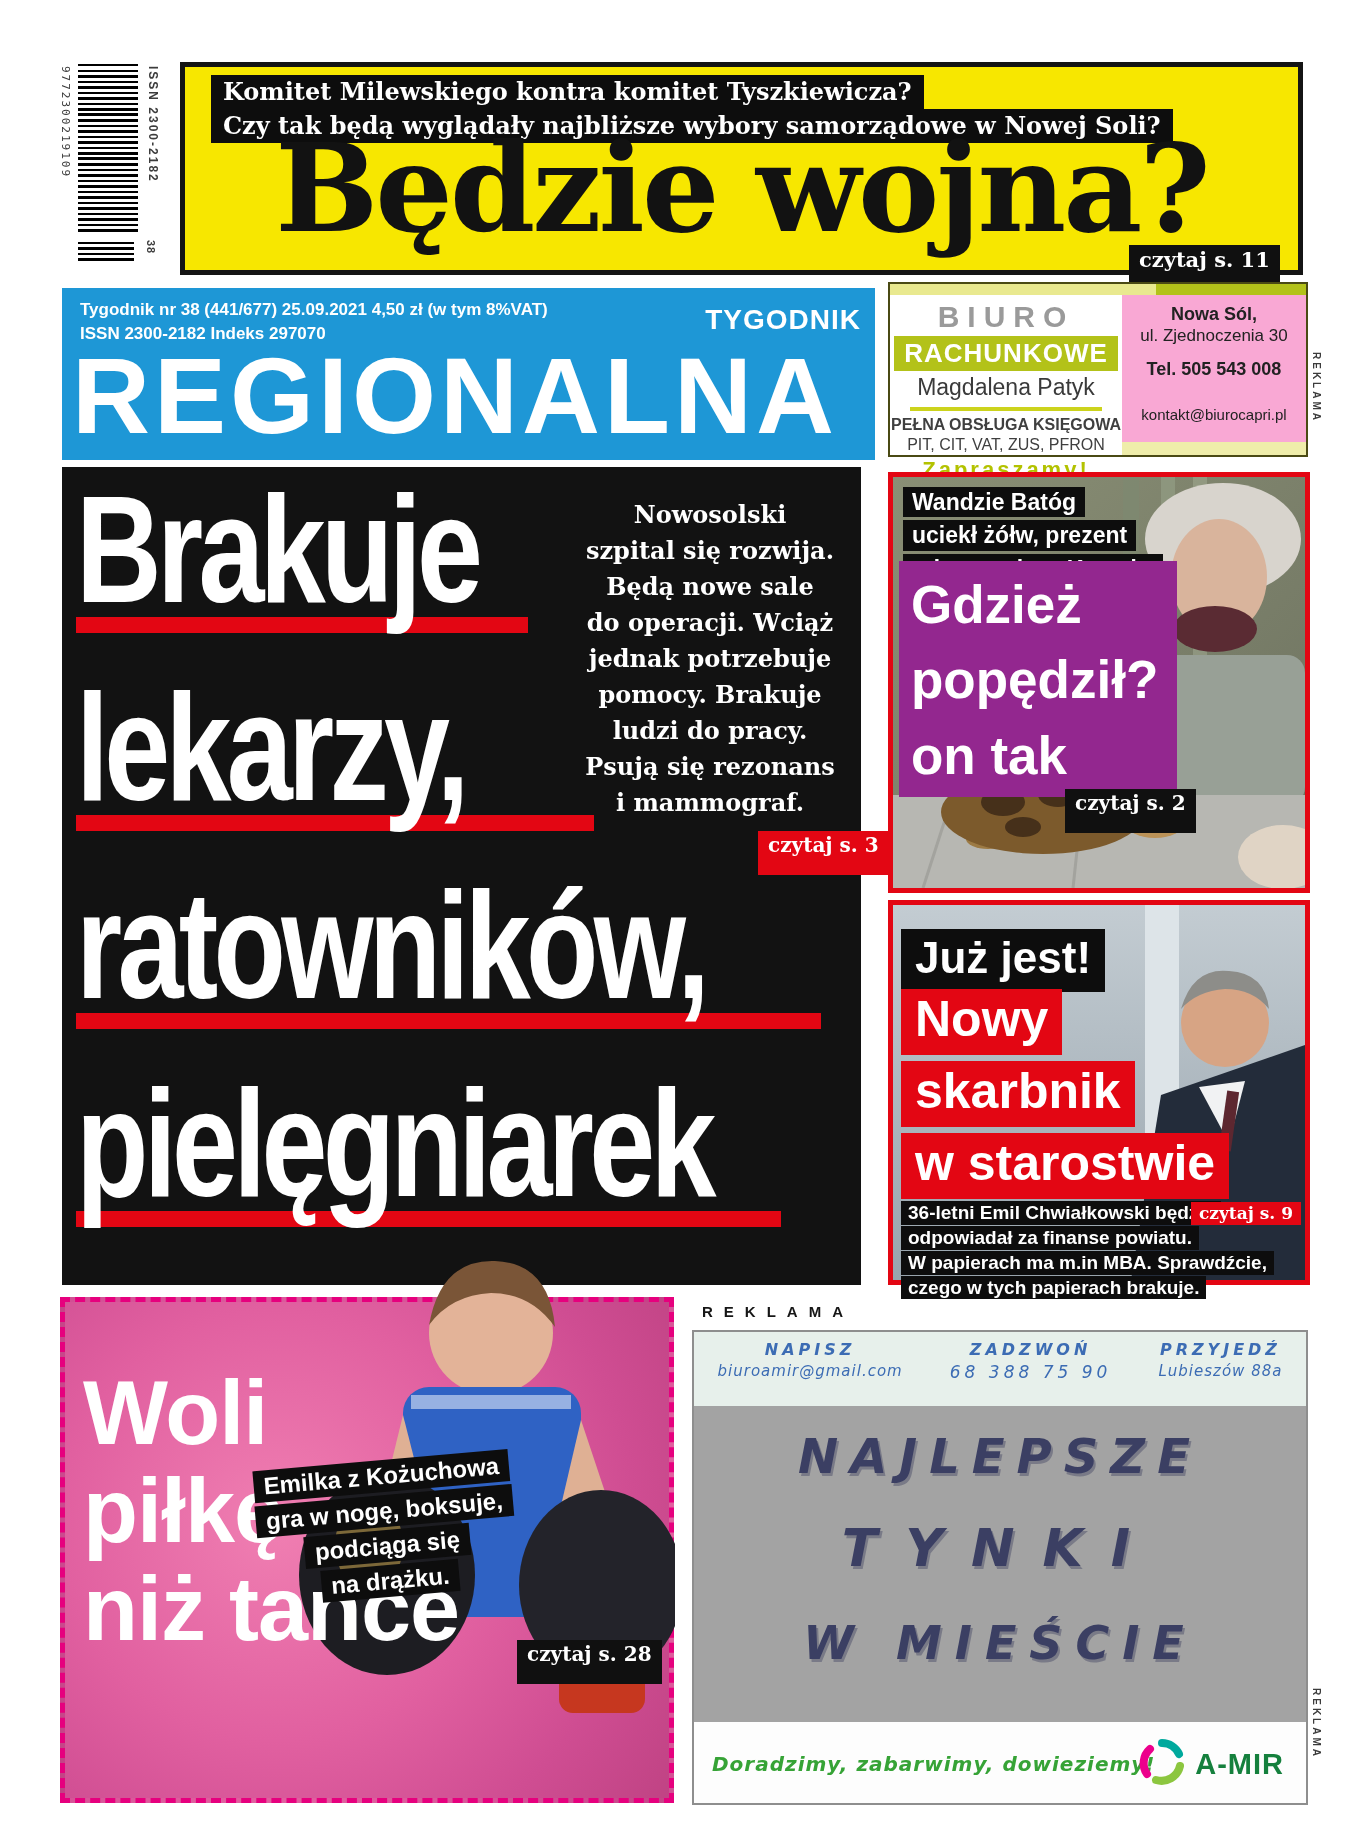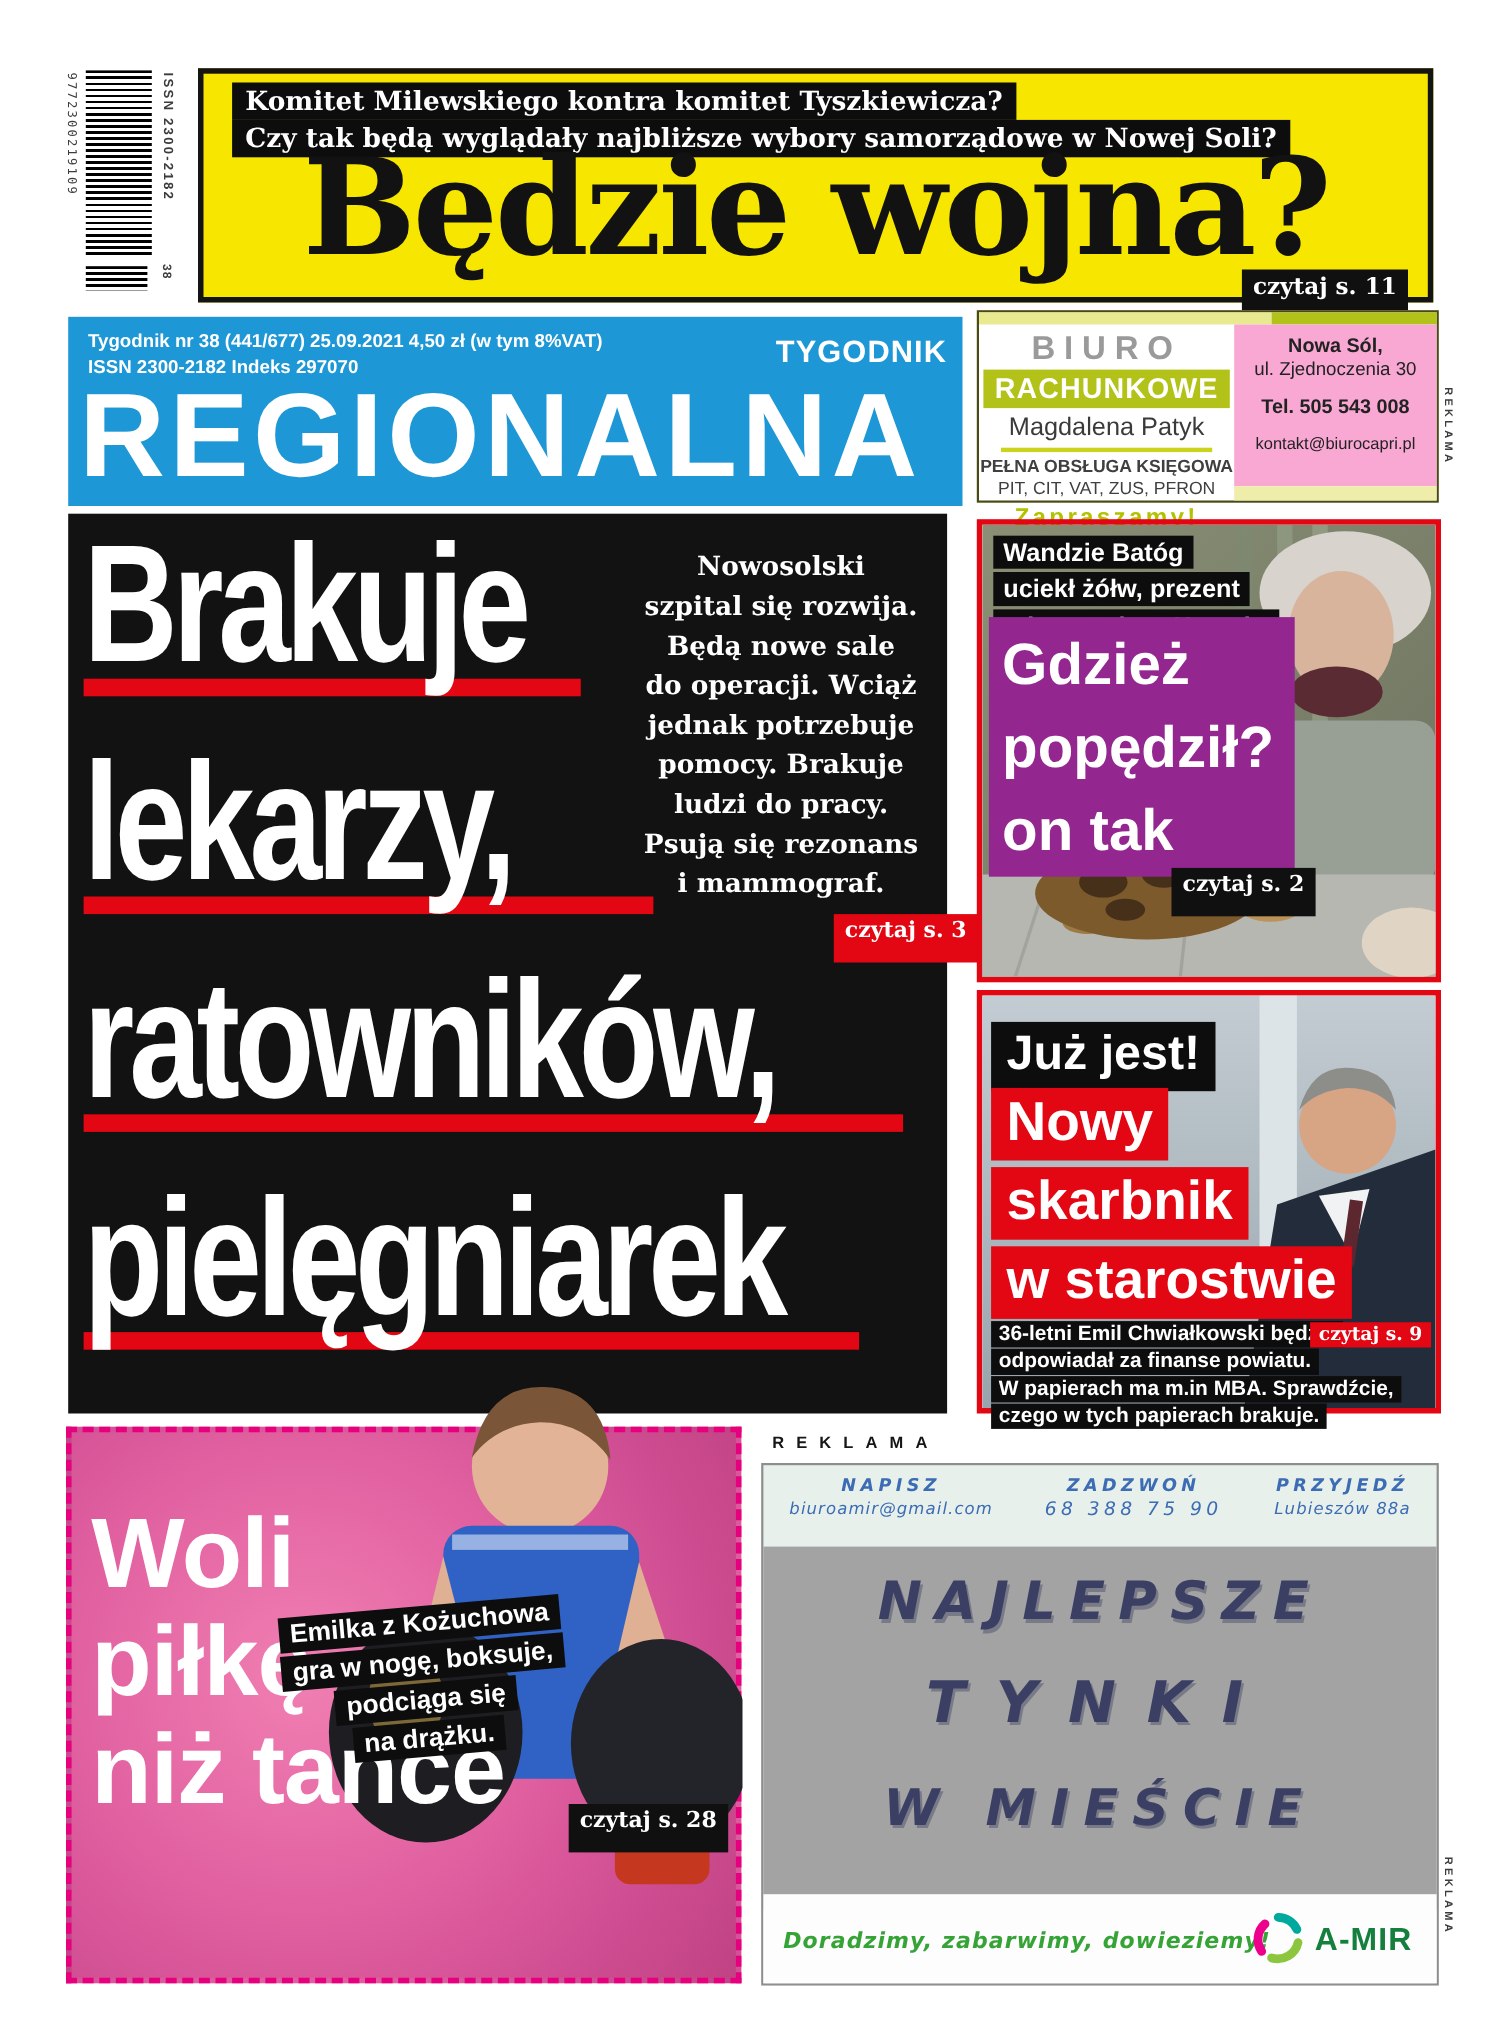--- a/index.html
+++ b/index.html
@@ -125,21 +125,21 @@
       <div style="font-size:23px; color:#3a3a3a; margin-top:3px;">Magdalena Patyk</div>
       <div style="width:192px; height:4px; background:#ccd31c; margin:6px auto 5px;"></div>
       <div style="font-size:16px; color:#3f3f3f; font-weight:bold;">PEŁNA OBSŁUGA KSIĘGOWA</div>
       <div style="font-size:16px; color:#3f3f3f; margin-top:2px;">PIT, CIT, VAT, ZUS, PFRON</div>
       <div style="font-size:22px; font-weight:bold; color:#b3c200; letter-spacing:3px; margin-top:3px;">Zapraszamy!</div>
     </div>
     <div class="grey">
       <div style="font-size:18px; font-weight:bold;">Nowa Sól,</div>
       <div style="font-size:17px; margin-top:1px;">ul. Zjednoczenia 30</div>
       <div style="font-size:18px; font-weight:bold; margin-top:13px;">Tel. 505 543 008</div>
-      <div style="font-size:15px; margin-top:15px;">kontakt@biurocapri.pl</div>
+      <div style="font-size:15px; margin-top:26px;">kontakt@biurocapri.pl</div>
     </div>
     <div style="position:absolute; left:232px; right:0; bottom:0; height:13px; background:#efedaa;"></div>
   </div>
   <div class="vtext" style="left:1322px; top:352px;">REKLAMA</div>
 
   <div class="abs mainstory">
     <div class="hbar" style="top:150px; width:452px;"></div>
     <div class="hbar" style="top:348px; width:518px;"></div>
     <div class="hbar" style="top:546px; width:745px;"></div>
     <div class="hbar" style="top:744px; width:705px;"></div>

